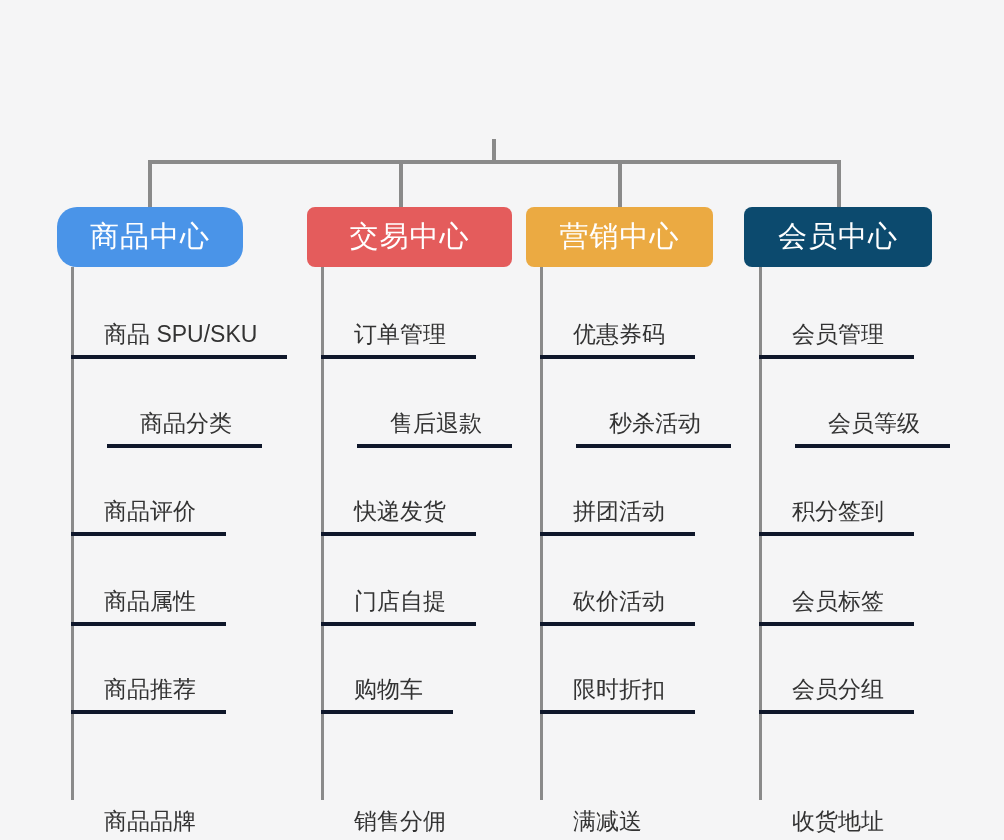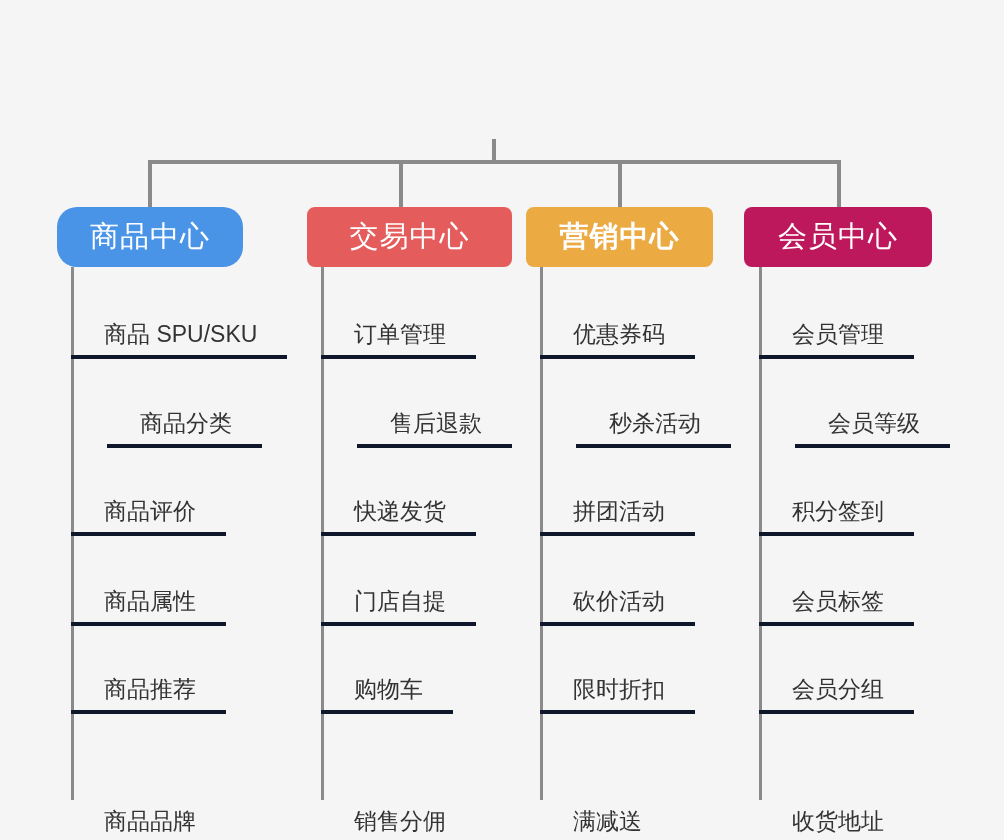--- a/index.html
+++ b/index.html
@@ -61,21 +61,21 @@
     align-items: center;
     justify-content: center;
     color: #ffffff;
     font-size: 29px;
     letter-spacing: 1px;
     white-space: nowrap;
     cursor: default;
   }
   .branch-1 { left: 57px;  width: 186px; }
   .branch-2 { left: 307px; width: 205px; }
-  .branch-3 { left: 526px; width: 187px; font-weight: bold; }
+  .branch-3 { left: 526px; width: 187px; }
   .branch-4 { left: 744px; width: 188px; }
 
   
   .leaf {
     position: absolute;
     font-size: 23px;
     line-height: 28px;
     color: #333333;
     padding: 0 30px 7px 33px;
     border-bottom: 4px solid #0f172a;
@@ -112,21 +112,21 @@
 
   <div class="branch branch-1" style="background: rgb(74, 148, 232); border-radius: 20px;">
     <span>商品中心</span>
   </div>
   <div class="branch branch-2" style="background: rgb(228, 92, 92);">
     <span>交易中心</span>
   </div>
   <div class="branch branch-3" style="background: rgb(235, 170, 66);">
     <span>营销中心</span>
   </div>
-  <div class="branch branch-4" style="background: #be185d;">
+  <div class="branch branch-4" style="background: #0c4a6e;">
     <span>会员中心</span>
   </div>
 
   <div class="leaf c1 r1">商品 SPU/SKU</div>
   <div class="leaf c1 r2">商品分类</div>
   <div class="leaf c1 r3">商品评价</div>
   <div class="leaf c1 r4">商品属性</div>
   <div class="leaf c1 r5">商品推荐</div>
   <div class="leaf c1 r6">商品品牌</div>
 

